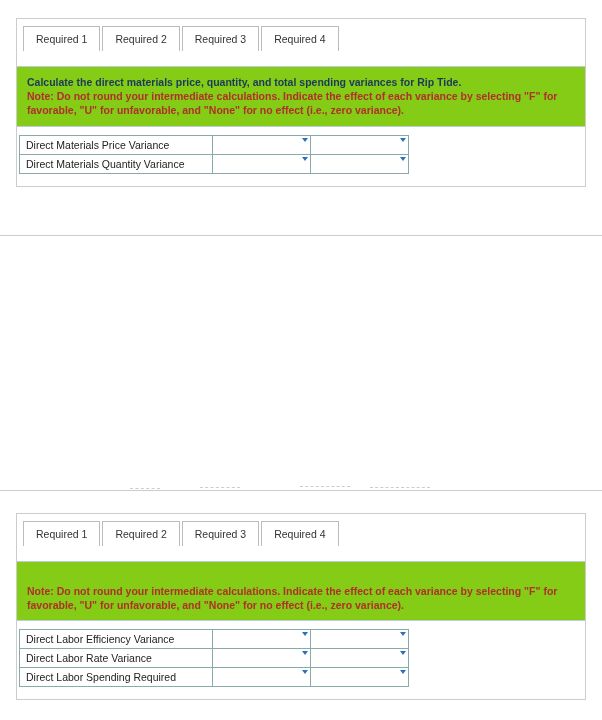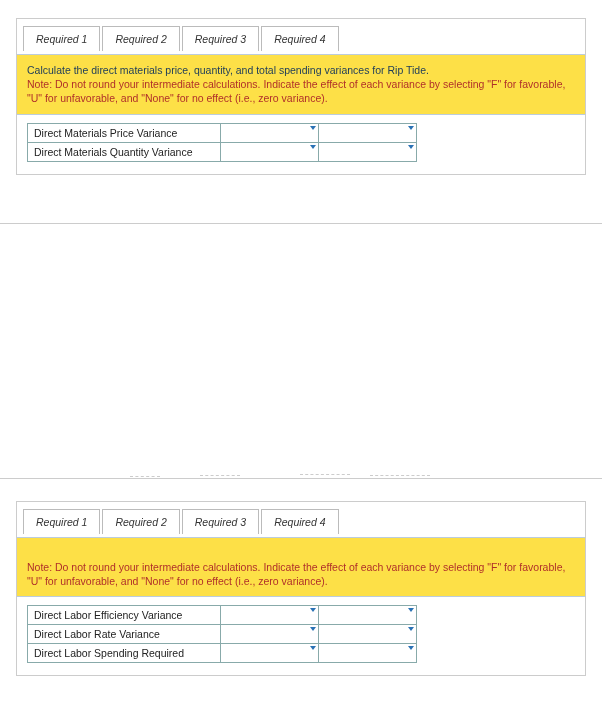--- a/index.html
+++ b/index.html
@@ -12,58 +12,58 @@
     width: 602px;
   }
   .block {
     border: 1px solid #ccc;
     margin: 18px 16px 8px 16px;
     box-sizing: border-box;
   }
   .tabs {
     display: flex;
     align-items: stretch;
-    padding: 6px 6px 4px 6px;
-    font-style: italic;
+    padding: 6px 6px 16px 6px;
   }
   .tab {
     border: 1px solid #bbb;
     border-bottom: none;
     background: #fff;
     padding: 6px 12px;
     margin-right: 2px;
     color: #333;
     font-size: 10.5px;
     cursor: pointer;
     position: relative;
     top: 1px;
   }
   .tab.active {
     font-weight: normal;
     background: #fff;
     z-index: 2;
   }
   .instructions {
-    background: #fde047;
+    background: #84cc16;
     border-top: 1px solid #bcd;
     border-bottom: 1px solid #bcd;
     padding: 8px 10px;
     font-size: 10.5px;
     line-height: 1.35;
+    font-weight: bold;
   }
   .instructions .main-line {
     color: #1a3a5a;
   }
   .instructions .note {
     color: #b0302a;
     margin-top: 13px;
   }
   .variance-table {
     border-collapse: collapse;
-    margin: 8px 10px 12px 10px;
+    margin: 8px 10px 12px 2px;
   }
   .variance-table td {
     border: 1px solid #8aa;
     font-size: 10.5px;
     padding: 2px 6px;
     height: 14px;
     vertical-align: middle;
     background: #fff;
   }
   .variance-table td.label {

